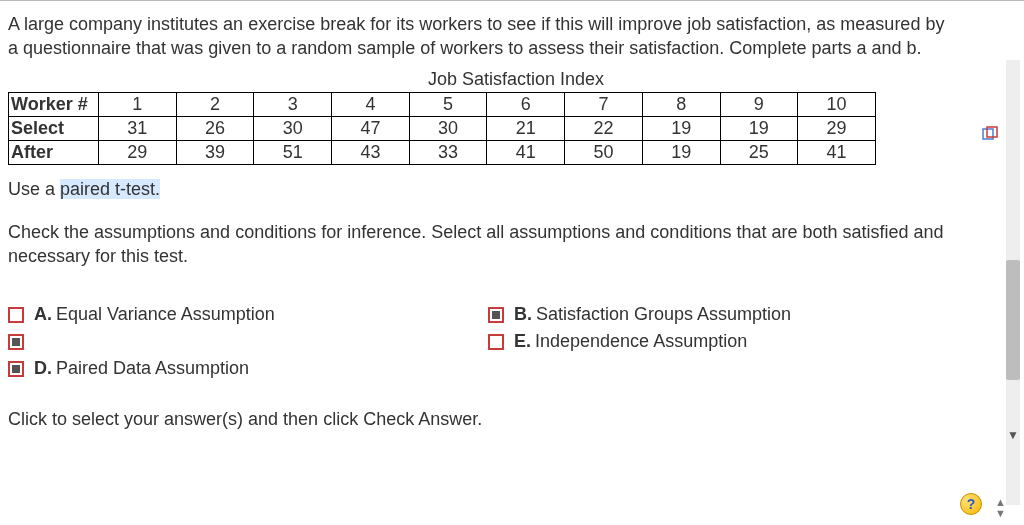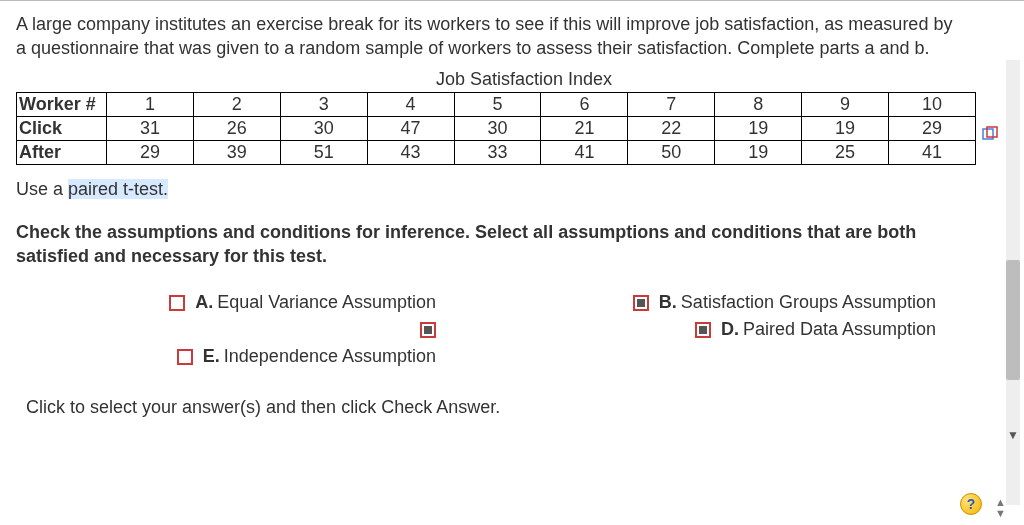--- a/index.html
+++ b/index.html
@@ -11,36 +11,36 @@
       font-family: Arial, sans-serif;
       font-size: 18px;
       color: #333;
       background: #fff;
       width: 1024px;
       height: 525px;
       position: relative;
       overflow: hidden;
     }
     .content {
-      padding: 12px 22px 12px 16px;
+      padding: 12px 22px 12px 8px;
       width: 980px;
     }
     .question-text {
       line-height: 1.35;
       margin-bottom: 8px;
     }
     .table-title {
       position: relative;
       left: 420px;
       font-size: 18px;
       margin-bottom: 2px;
     }
     .data-table {
       border-collapse: collapse;
-      width: 960px;
+      width: 868px;
       margin-bottom: 14px;
     }
     .data-table td {
       border: 1px solid #000;
       text-align: center;
       padding: 1px 4px;
       font-size: 18px;
     }
     .data-table td.row-label {
       text-align: left;
@@ -49,35 +49,33 @@
       padding-left: 2px;
     }
     .instruction {
       margin-bottom: 20px;
     }
     .highlight {
       background: #d6e9ff;
     }
     .check-text {
       line-height: 1.35;
-      margin-bottom: 24px;
-      font-weight: bold;
+      margin-bottom: 36px;
     }
     .options {
       display: grid;
       grid-template-columns: 420px 440px;
       column-gap: 60px;
       row-gap: 6px;
       margin-bottom: 30px;
     }
     .option {
       display: flex;
       align-items: center;
       gap: 10px;
-      justify-content: flex-end;
     }
     .checkbox {
       width: 16px;
       height: 16px;
       border: 2px solid #c93a3a;
       display: inline-flex;
       align-items: center;
       justify-content: center;
       flex-shrink: 0;
     }
@@ -87,21 +85,20 @@
       height: 8px;
       background: #555;
     }
     .option-letter {
       font-weight: bold;
       margin-right: 4px;
     }
     .footer-text {
       font-size: 18px;
       color: #333;
-      margin-left: 10px;
     }
     .popout-icon {
       position: absolute;
       right: 26px;
       top: 126px;
       width: 16px;
       height: 16px;
       cursor: pointer;
     }
     .popout-icon svg { display:block; }
@@ -194,21 +191,21 @@
       <td>3</td>
       <td>4</td>
       <td>5</td>
       <td>6</td>
       <td>7</td>
       <td>8</td>
       <td>9</td>
       <td>10</td>
     </tr>
     <tr>
-      <td class="row-label">Click</td>
+      <td class="row-label">Select</td>
       <td>31</td>
       <td>26</td>
       <td>30</td>
       <td>47</td>
       <td>30</td>
       <td>21</td>
       <td>22</td>
       <td>19</td>
       <td>19</td>
       <td>29</td>
@@ -241,26 +238,26 @@
       <span><span class="option-letter">A.</span><span>Equal Variance Assumption</span></span>
     </div>
     <div class="option">
       <span class="checkbox filled"></span>
       <span><span class="option-letter">B.</span><span>Satisfaction Groups Assumption</span></span>
     </div>
     <div class="option">
       <span class="checkbox filled"></span>
     </div>
     <div class="option">
+      <span class="checkbox"></span>
+      <span><span class="option-letter">E.</span><span>Independence Assumption</span></span>
+    </div>
+    <div class="option">
       <span class="checkbox filled"></span>
       <span><span class="option-letter">D.</span><span>Paired Data Assumption</span></span>
-    </div>
-    <div class="option">
-      <span class="checkbox"></span>
-      <span><span class="option-letter">E.</span><span>Independence Assumption</span></span>
     </div>
   </div>
 
   <p class="footer-text">Click to select your answer(s) and then click Check Answer.</p>
 </div>
 
 <div class="popout-icon">
   <svg width="16" height="16" viewBox="0 0 16 16">
     <rect x="1" y="3" width="10" height="10" fill="none" stroke="#4a7fd6" stroke-width="1.5"></rect>
     <rect x="5" y="1" width="10" height="10" fill="none" stroke="#c93a3a" stroke-width="1.5"></rect>

